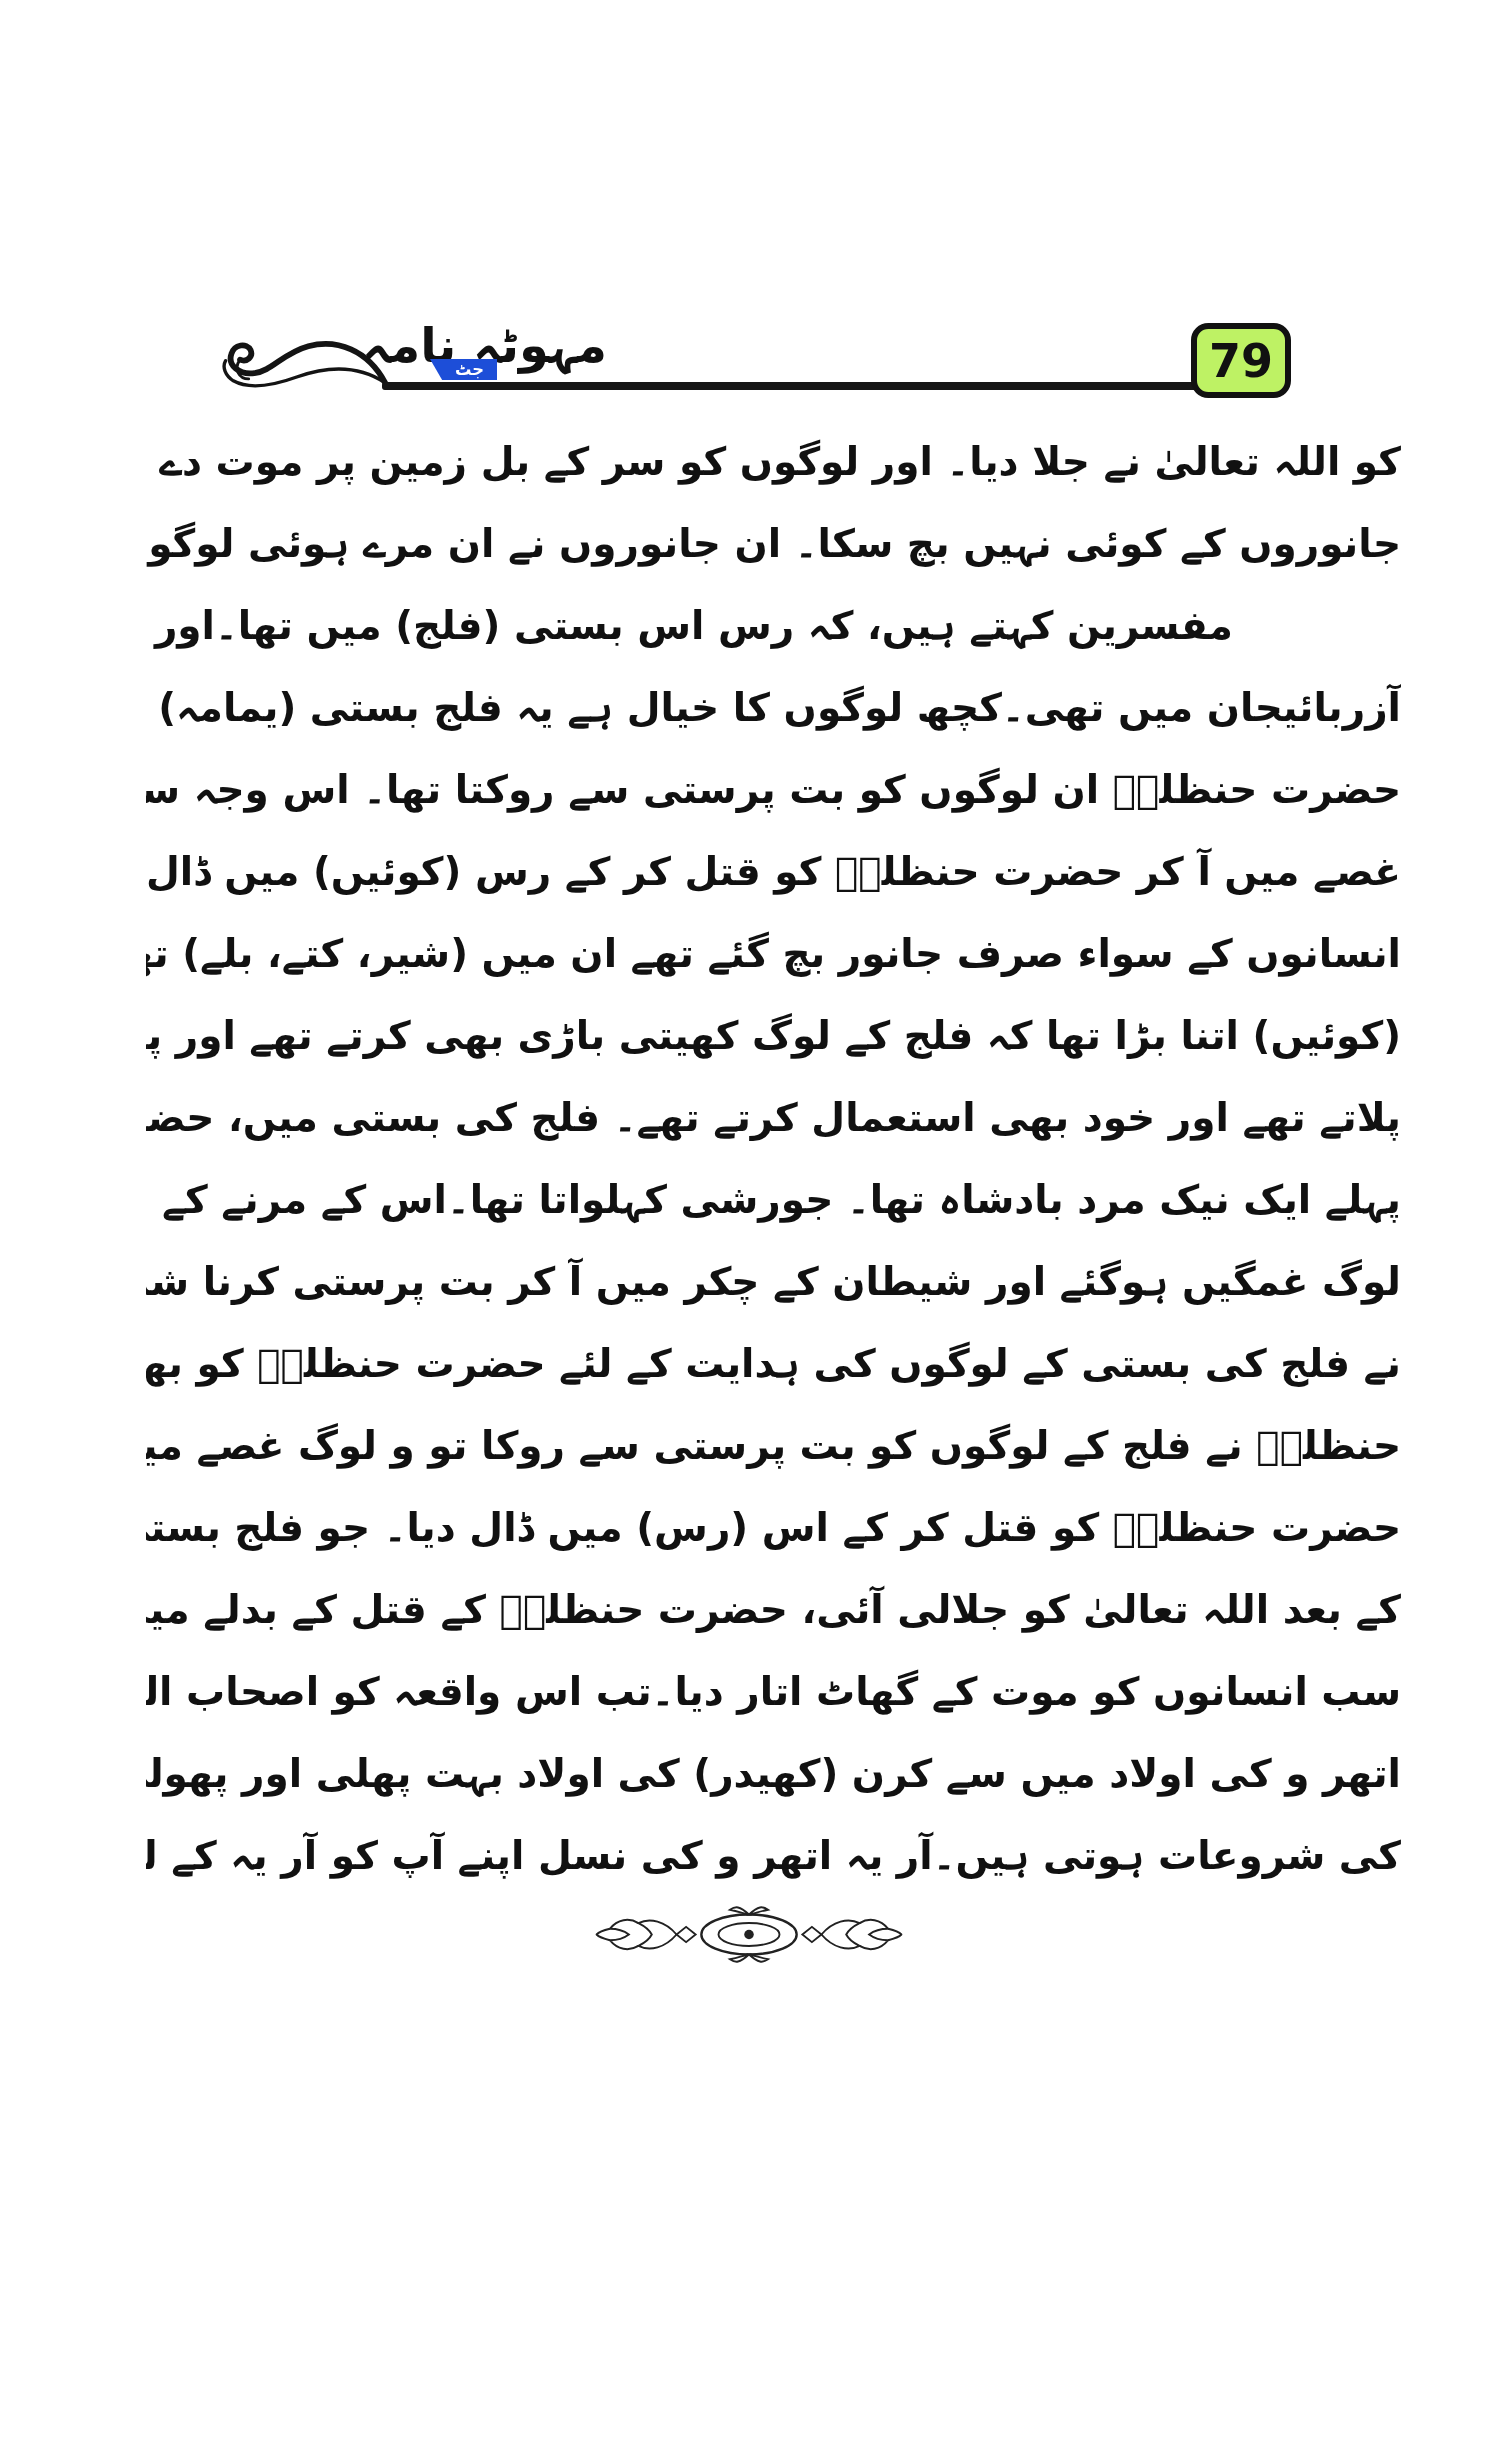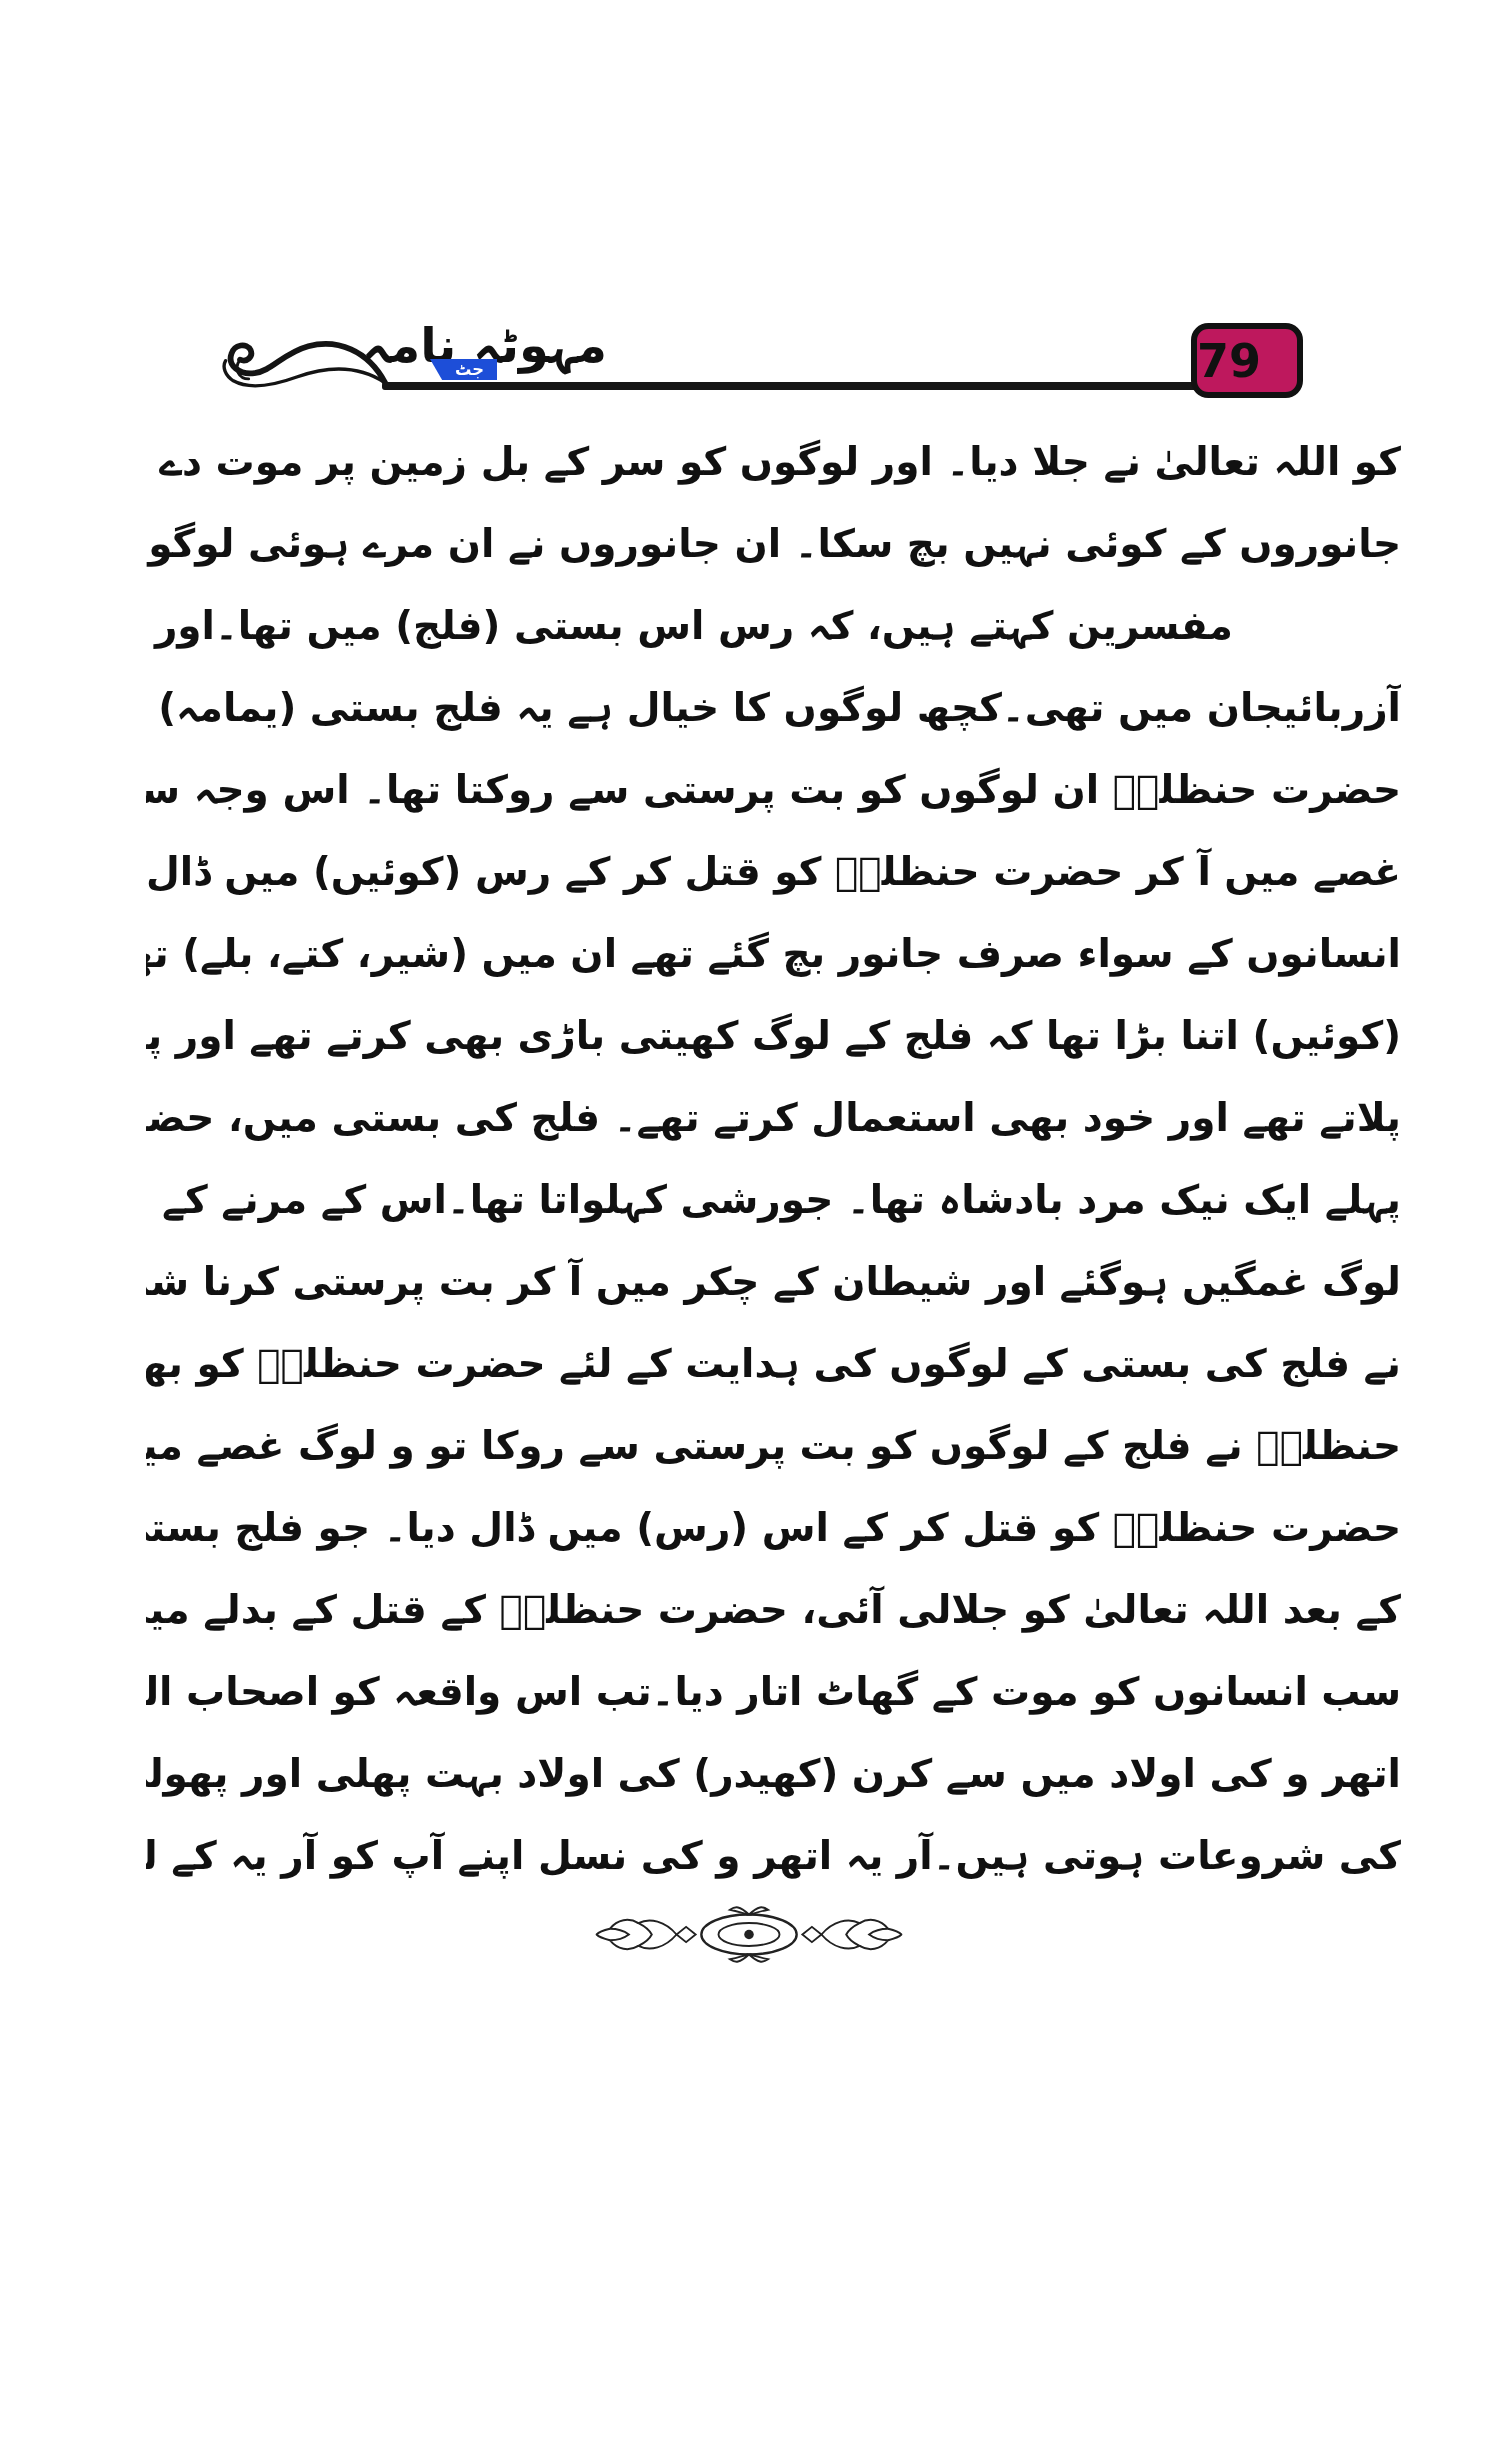--- a/index.html
+++ b/index.html
@@ -30,24 +30,24 @@
     padding: 0 13.4px 0 25px;
     clip-path: polygon(0 0, 100% 0, 100% 100%, 18% 100%);
     direction: rtl;
   }
   .header-rule {
     position: absolute; left: 382px; top: 382px;
     width: 815px; height: 7.7px; background: #161616; border-radius: 2.9px;
   }
   .page-number-box {
     position: absolute; left: 1191px; top: 323px;
-    width: 112px; height: 75px;
+    width: 100px; height: 75px;
     border: 6.7px solid #111111; border-radius: 17.3px;
-    background: #be185d;
-    display: flex; align-items: center; justify-content: flex-start;
+    background: #bef264;
+    display: flex; align-items: center; justify-content: center;
   }
   .page-number-box span { font-size: 46px; font-weight: bold; letter-spacing: 0px; }
 
   
   .body-text {
     position: absolute; top: 421px; left: 146px; right: 96px;
   }
   .line {
     height: 82px; line-height: 82px;
     direction: rtl; unicode-bidi: embed;

